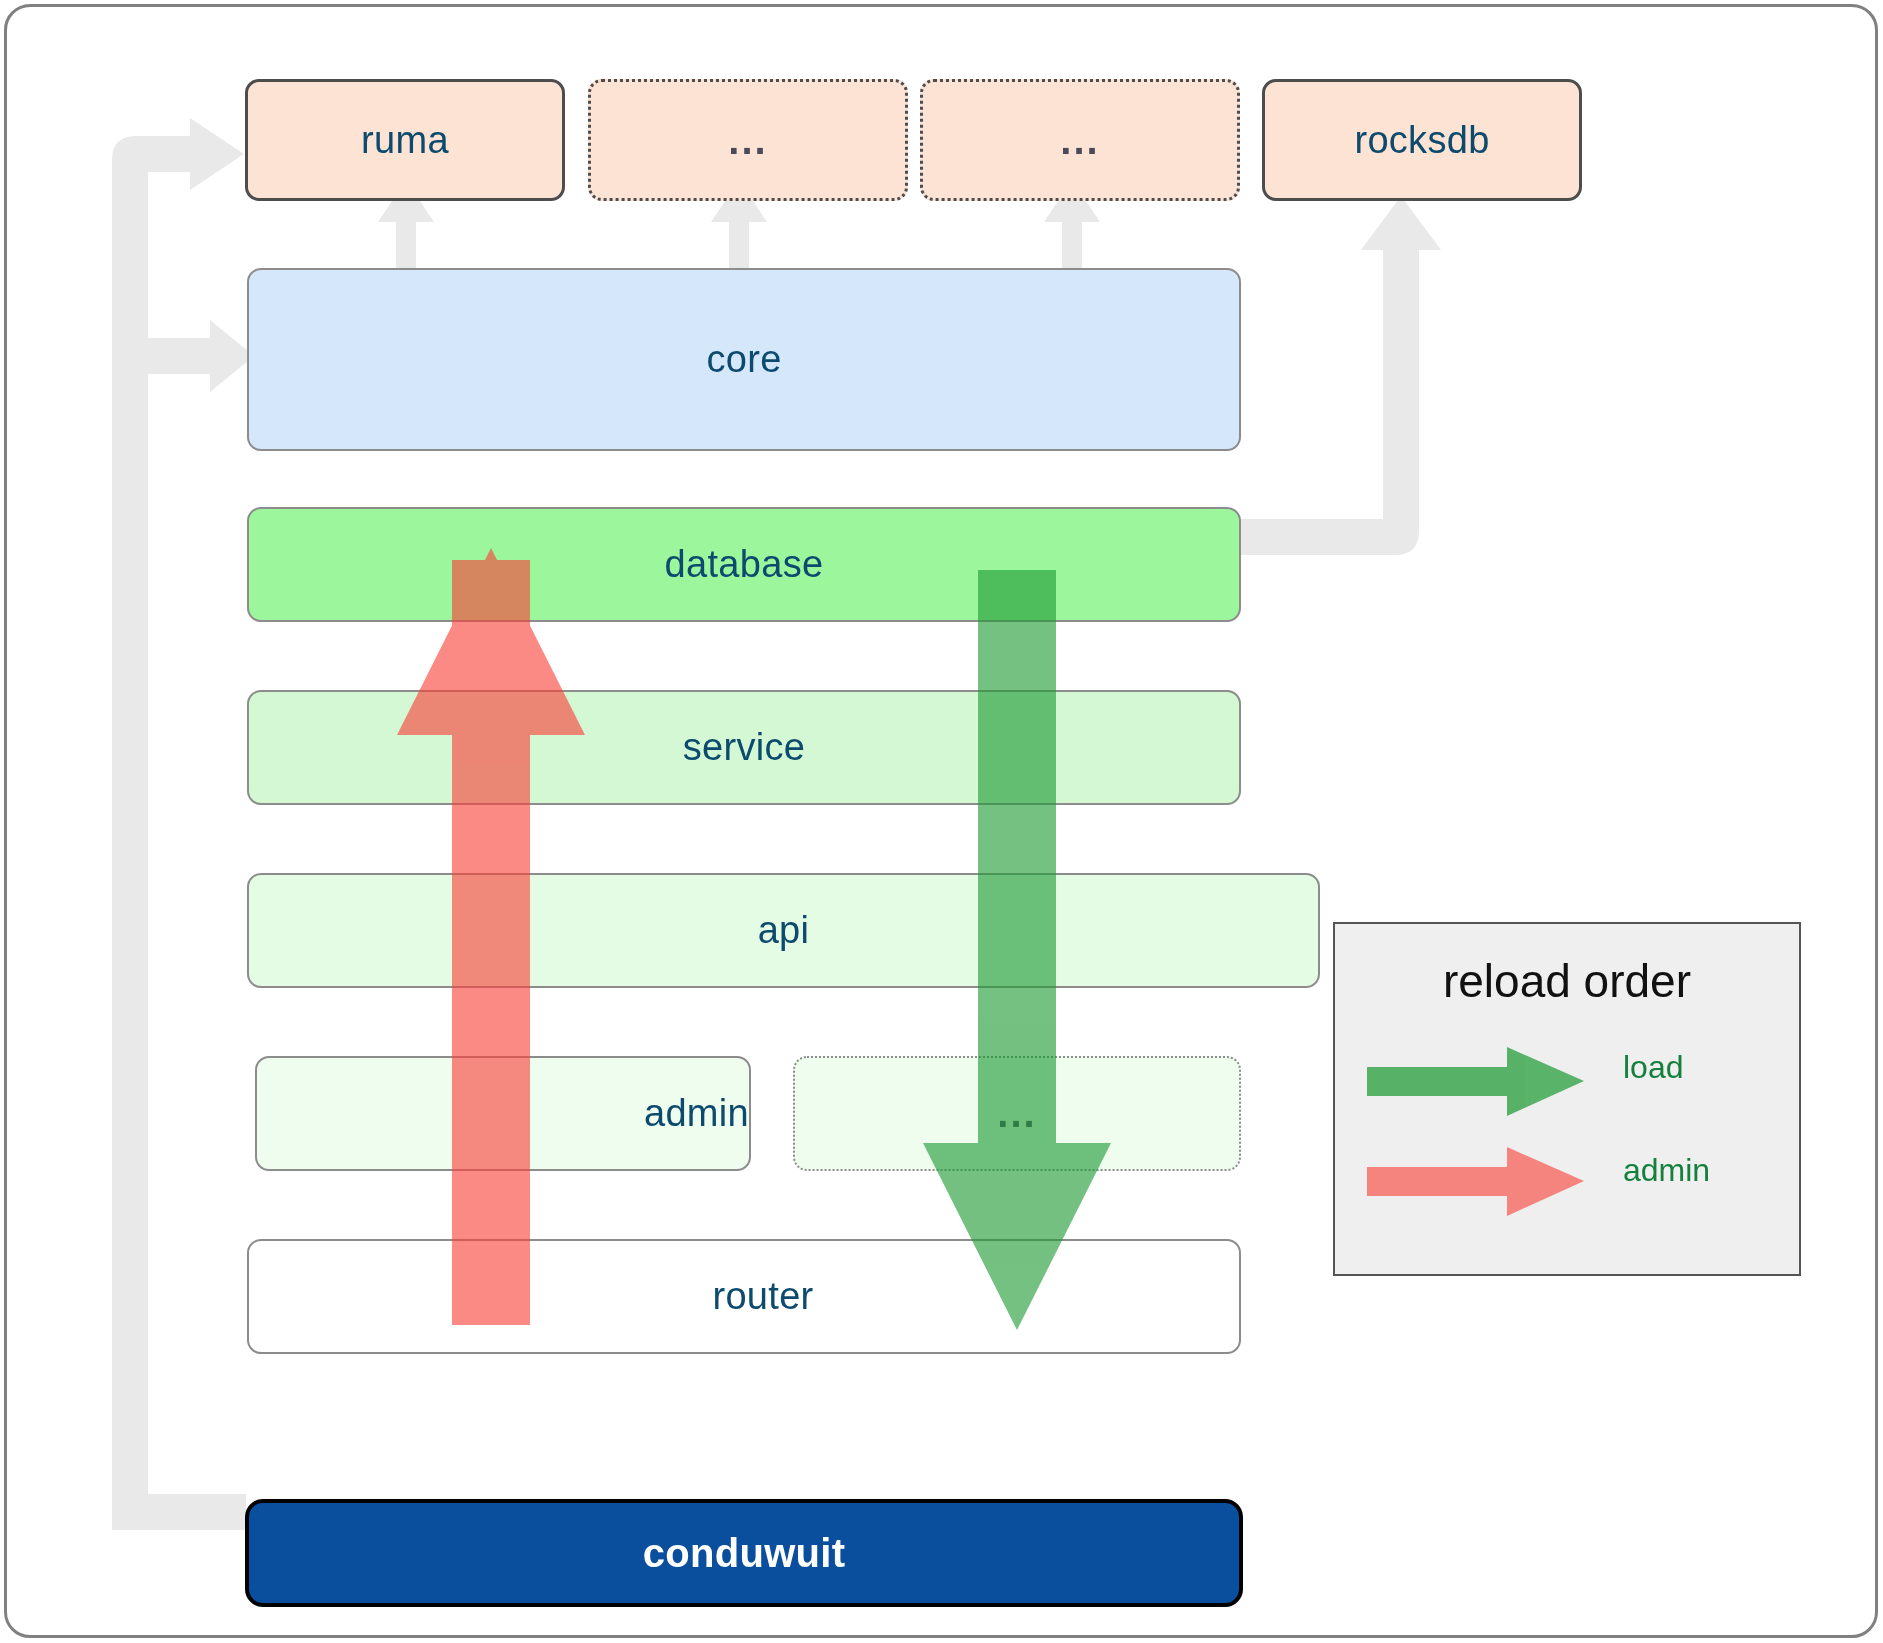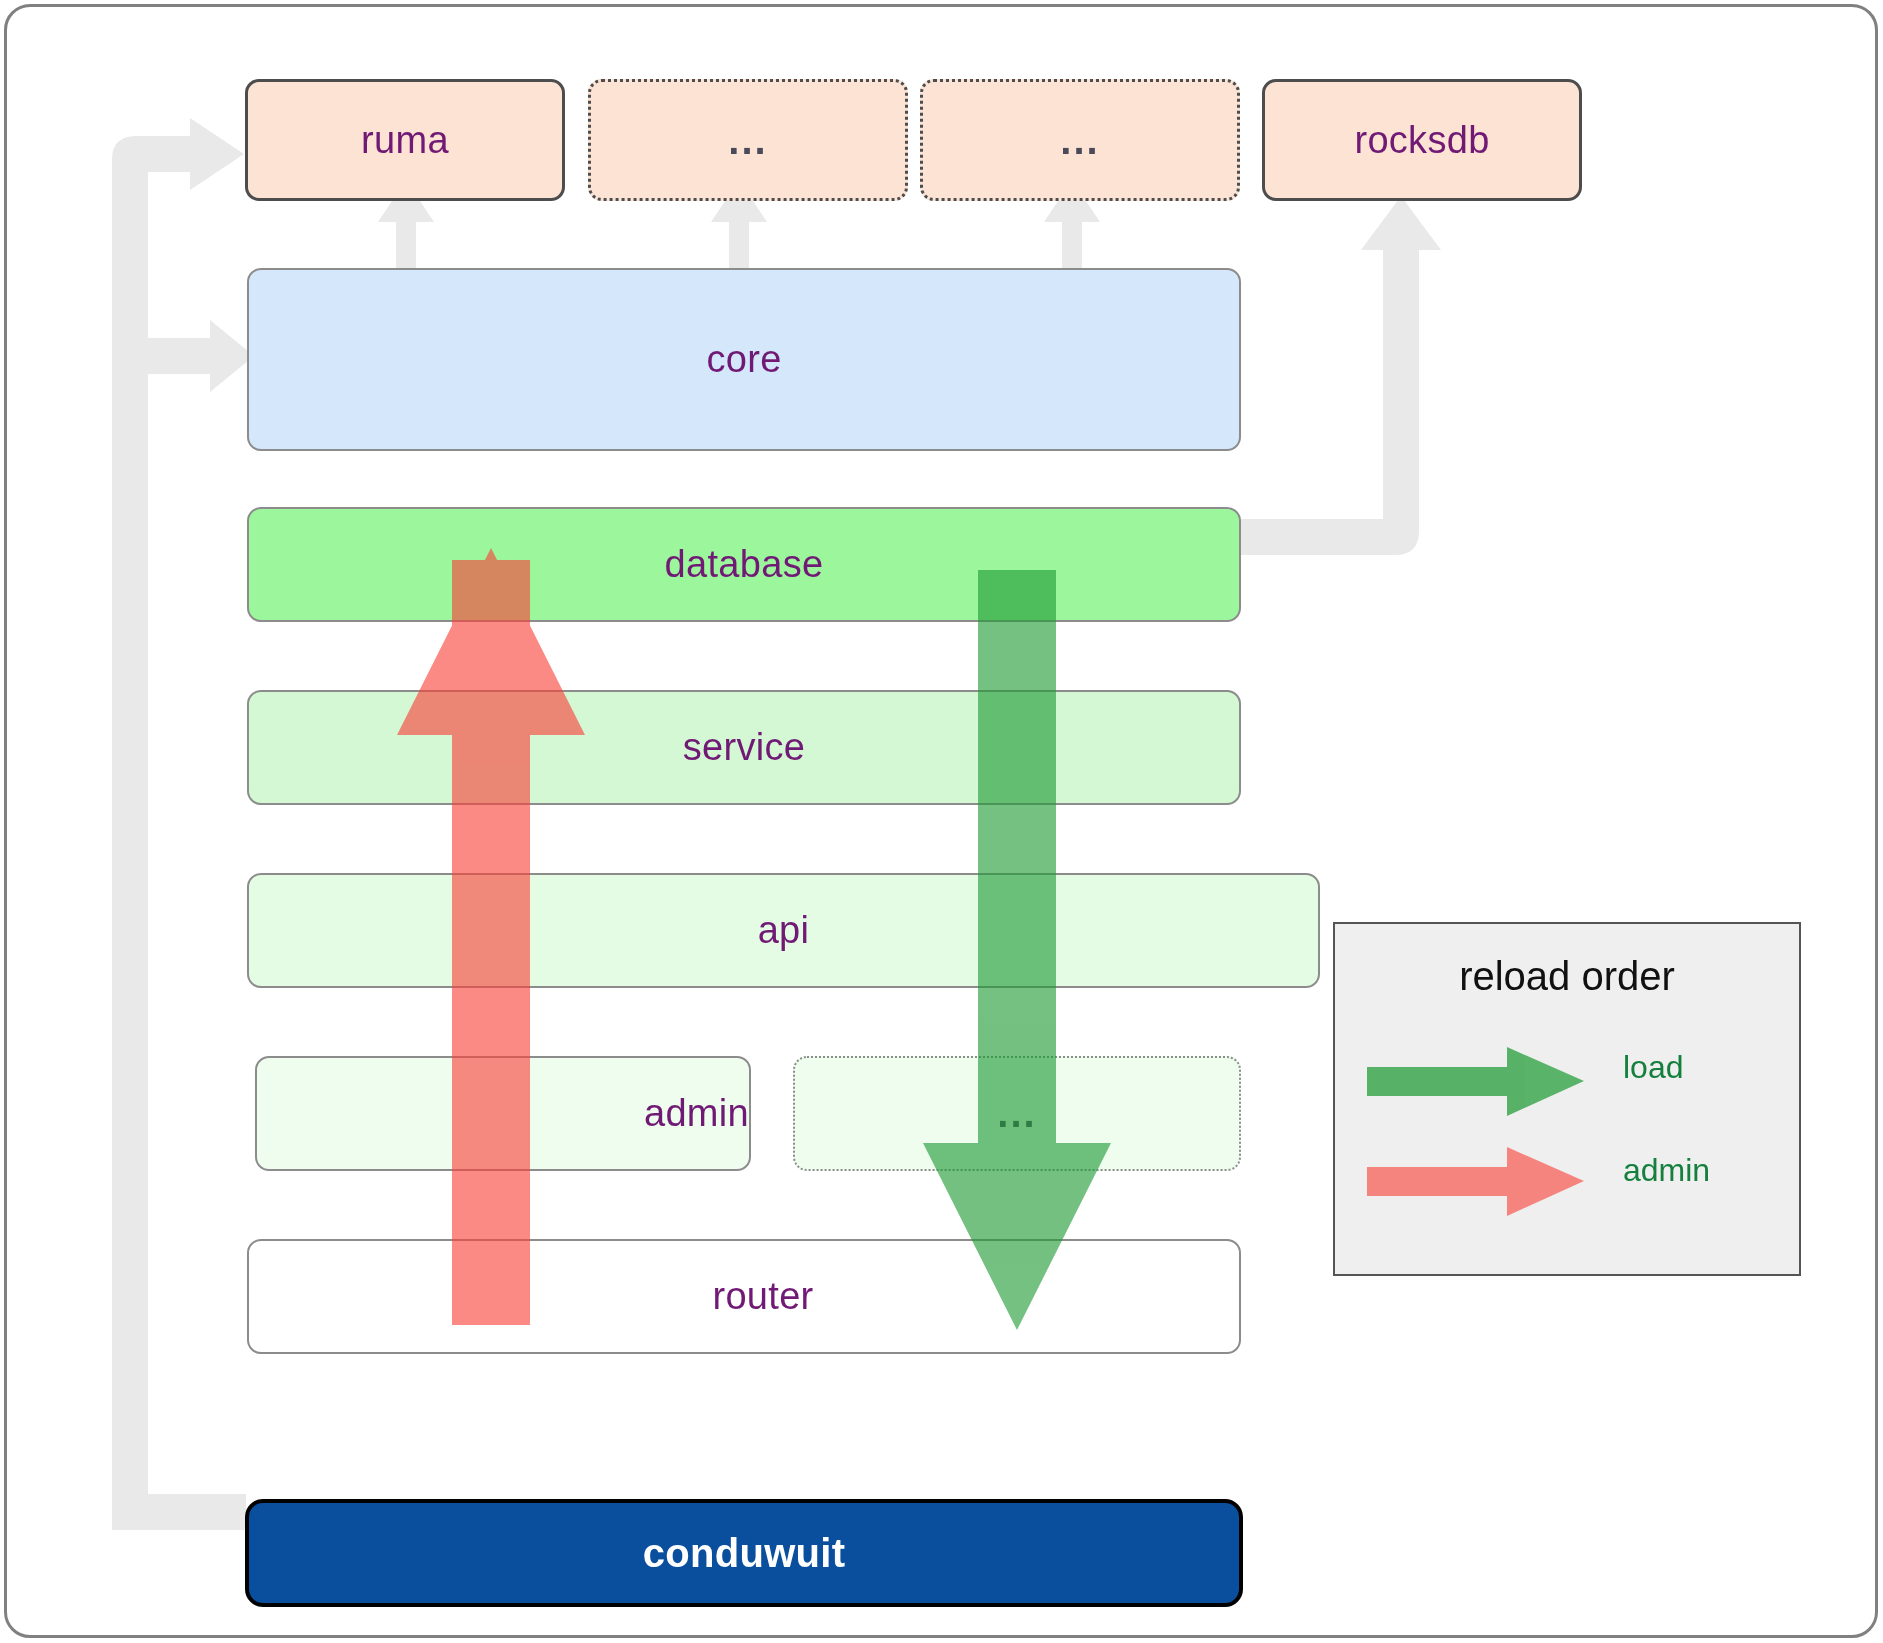--- a/index.html
+++ b/index.html
@@ -32,21 +32,21 @@
     height: 1643px;
     pointer-events: none;
   }
   .node {
     position: absolute;
     box-sizing: border-box;
     display: flex;
     align-items: center;
     justify-content: center;
     font-size: 38px;
-    color: #701a75;
+    color: #0c4a6e;
     letter-spacing: 0.3px;
   }
   .node.dots {
     font-size: 40px;
     letter-spacing: 2px;
     font-weight: 700;
     color: #4a4a5a;
   }
   .node .lbl { pointer-events: none; }
 
@@ -93,21 +93,21 @@
     height: 354px;
     background: #efefef;
     border: 2px solid #555555;
     box-sizing: border-box;
   }
   .legend-title {
     position: absolute;
     left: 0; right: 0;
     top: 30px;
     text-align: center;
-    font-size: 40px;
+    font-size: 46px;
     color: #111111;
   }
   .legend-row-label {
     position: absolute;
     font-size: 32px;
     color: #15803d;
   }
   .lg-load-label   { left: 288px; top: 125px; }
   .lg-unload-label { left: 288px; top: 228px; }
 </style>

